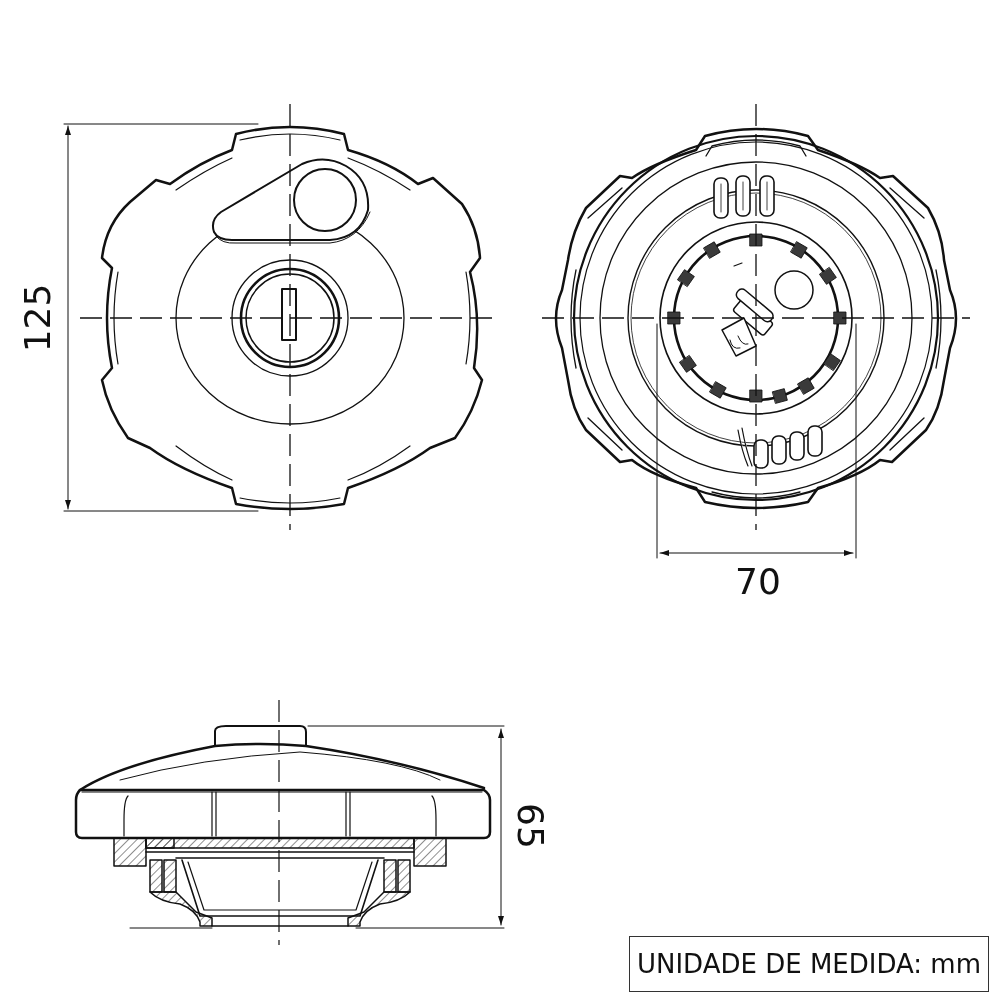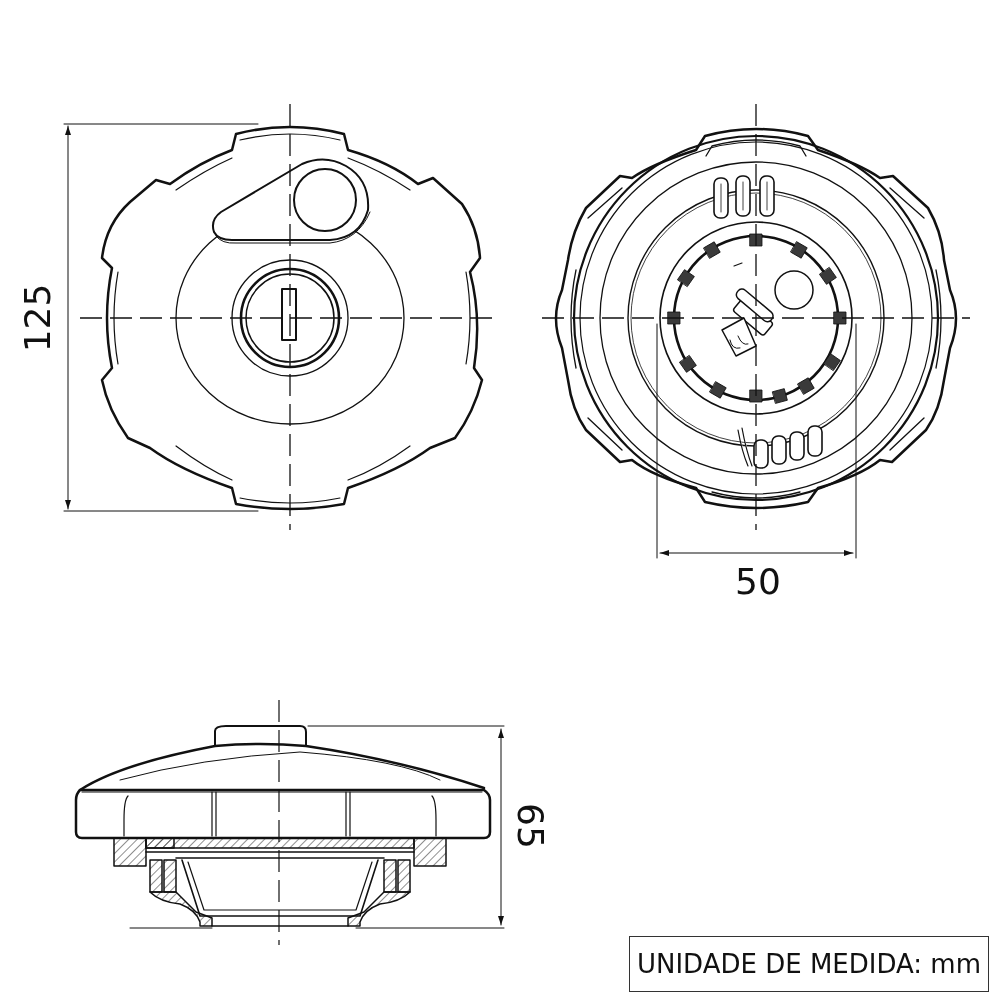--- a/index.html
+++ b/index.html
@@ -163,18 +163,18 @@
     <line x1="356" y1="928" x2="504" y2="928" stroke-width="1"></line>
     <line x1="501" y1="729" x2="501" y2="925" stroke-width="1"></line>
     <path d="M501,729 l-3,9 h6 z M501,925 l-3,-9 h6 z" fill="#111" stroke="none"></path>
   </g>
   <g stroke="#111" stroke-width="1.2" fill="none">
     <line x1="279" y1="700" x2="279" y2="945" stroke-dasharray="22,8"></line>
   </g>
 </svg>
 
 <div class="dim-text" id="dim-125">125</div>
-<div class="dim-text" id="dim-50">50</div>
+<div class="dim-text" id="dim-50">70</div>
 <div class="dim-text" id="dim-65">65</div>
 
 <div class="unit-box">
   <span>UNIDADE DE MEDIDA: mm</span>
 </div>
 
 </body></html>

